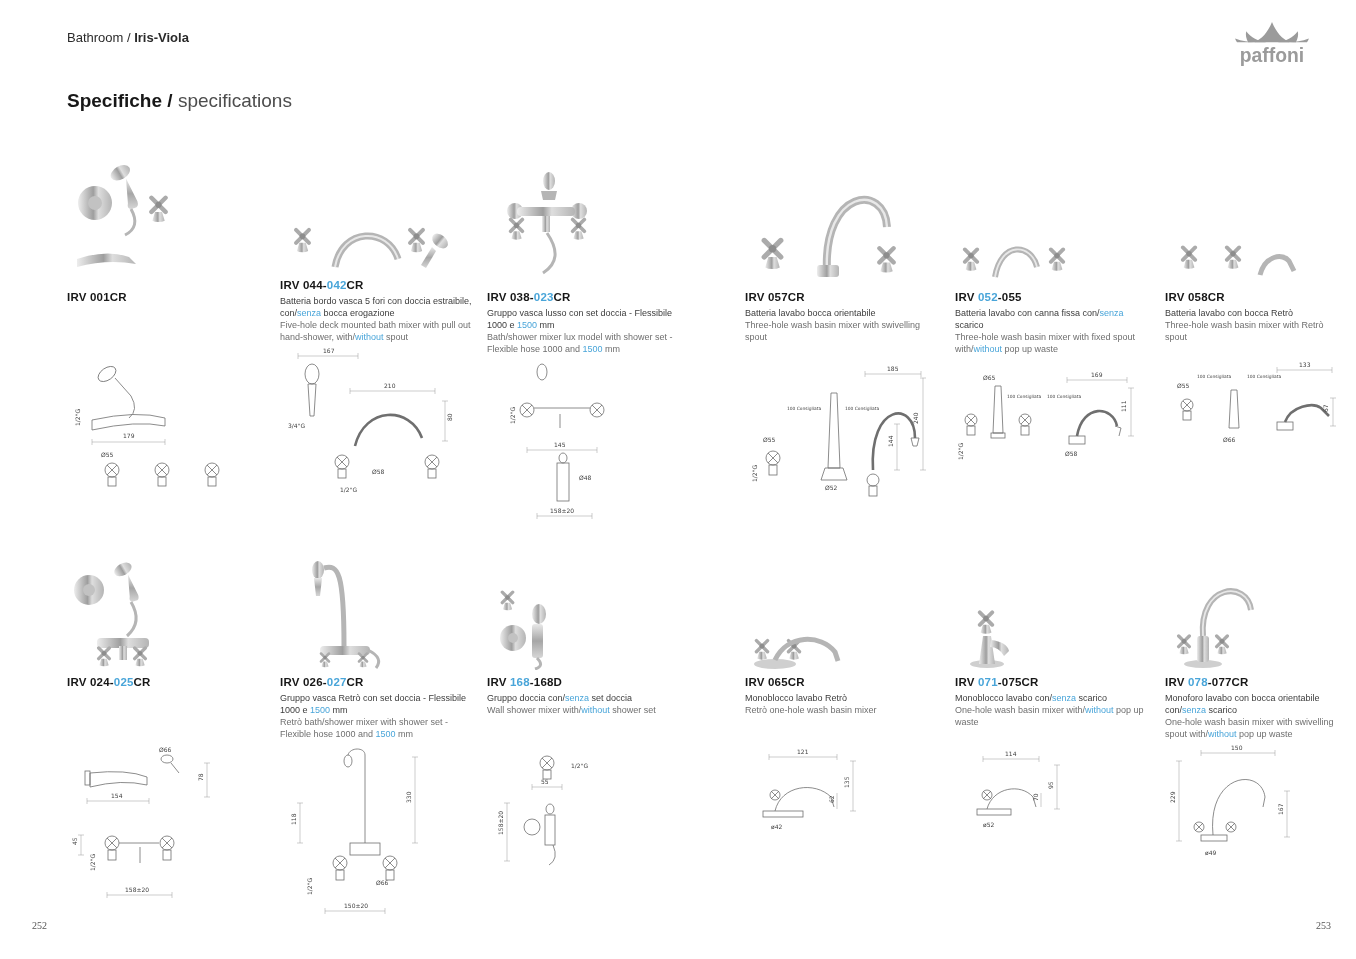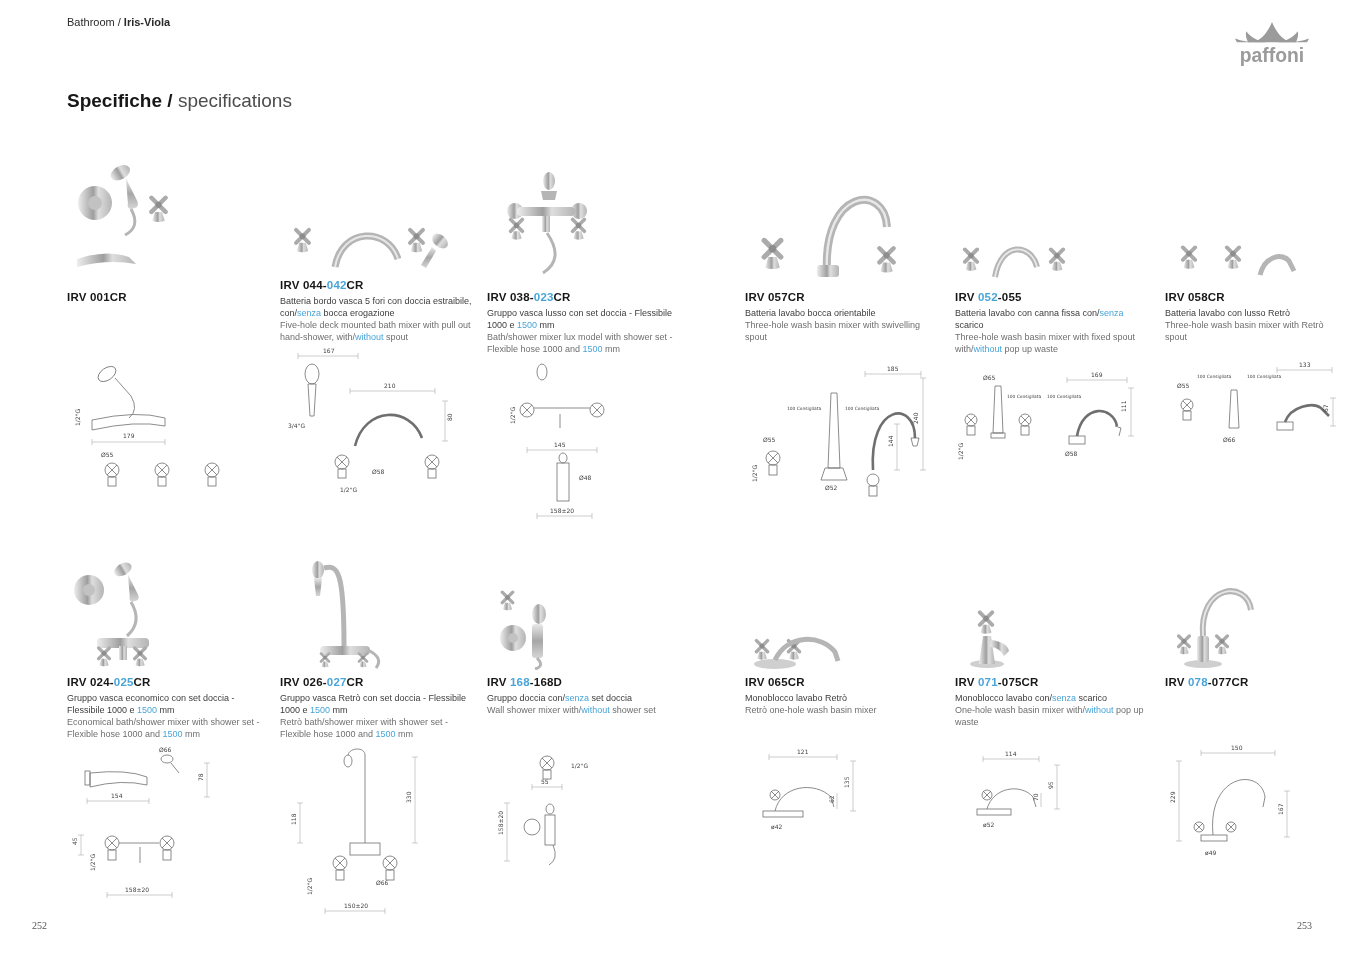--- a/index.html
+++ b/index.html
@@ -1,26 +1,26 @@
 <!DOCTYPE html>
 <html><head>
 <meta charset="utf-8">
 <style>
   html,body{margin:0;padding:0;background:#ffffff;}
   body{width:1356px;height:959px;position:relative;overflow:hidden;
        font-family:"Liberation Sans",sans-serif;color:#1c1c1c;}
   .accent{color:#49a5d9;}
   
-  .breadcrumb{position:absolute;left:67px;top:16px;font-size:11px;color:#2a2a2a;}
+  .breadcrumb{position:absolute;left:67px;top:30px;font-size:13px;color:#2a2a2a;}
   .breadcrumb b{font-weight:700;}
   .logo{position:absolute;right:38px;top:18px;width:92px;height:54px;}
   .page-title{position:absolute;left:67px;top:90px;font-size:19px;font-weight:400;color:#4d4d4d;margin:0;}
   .page-title b{color:#171717;font-weight:700;}
   .pagenum{position:absolute;bottom:28px;font-size:10px;color:#555;font-family:Liberation Serif, serif;}
-  .pagenum.left{left:32px;} .pagenum.right{right:44px;margin-left:38px;}
+  .pagenum.left{left:32px;} .pagenum.right{right:25px;margin-left:38px;}
   
   .cell{position:absolute;width:196px;height:400px;}
   .cell.narrow{width:172px;}
   .photo{position:absolute;left:0;top:0;width:100%;height:125px;
          display:flex;align-items:flex-end;}
   .code{position:absolute;left:0;top:131px;font-size:11.5px;font-weight:700;
         letter-spacing:.2px;color:#171717;white-space:nowrap;}
   .descs{position:absolute;left:0;top:147px;width:100%;}
   .descs p{margin:0;font-size:9px;line-height:1.34;}
   .desc-it{color:#3c3c3c;}
@@ -297,21 +297,21 @@
 <div class="cell narrow" style="left:1165px;top:160px;">
   <div class="photo ph">
     <svg width="134" height="54" viewBox="0 0 134 54">
       <use href="#xhandle" x="14" y="14" width="20" height="28"></use>
       <use href="#xhandle" x="58" y="14" width="20" height="28"></use>
       <path class="tube" d="M95 44 C100 24 118 22 124 30 l5 10" stroke-width="5"></path>
     </svg>
   </div>
   <div class="code"><span>IRV 058CR</span><span class="accent"></span><span></span></div>
   <div class="descs">
-    <p class="desc-it"><span>Batteria lavabo con lusso Retrò</span></p>
+    <p class="desc-it"><span>Batteria lavabo con bocca Retrò</span></p>
     <p class="desc-en"><span>Three-hole wash basin mixer with Retrò spout</span></p>
   </div>
   <div class="drawing dr">
     <svg width="172" height="96" viewBox="0 0 172 96">
       <text x="12" y="30">Ø55</text>
       <g>
           <circle cx="22" cy="47" r="6"></circle>
           <path d="M18 43 L26 51 M26 43 L18 51"></path>
           <rect x="18" y="53" width="8" height="9"></rect>
         </g>
@@ -336,24 +336,20 @@
         <circle cx="22" cy="30" r="6" fill="#c2c2c2"></circle>
       <use href="#hshead" x="44" y="0" width="34" height="46"></use>
       <path class="tube" d="M64 42 q12 20 -4 34" stroke-width="3"></path>
       <rect x="30" y="78" width="52" height="10" rx="4" fill="url(#g1)"></rect>
       <use href="#xhandle" x="28" y="86" width="18" height="24"></use>
       <use href="#xhandle" x="64" y="86" width="18" height="24"></use>
       <rect x="52" y="86" width="8" height="14" fill="url(#g1)"></rect>
     </svg>
   </div>
   <div class="code"><span>IRV 024-</span><span class="accent">025</span><span>CR</span></div>
-  <div class="descs">
-    <p class="desc-it"><span>Gruppo vasca economico con set doccia - Flessibile 1000 e </span><span class="accent">1500</span><span> mm</span></p>
-    <p class="desc-en"><span>Economical bath/shower mixer with shower set - Flexible hose 1000 and </span><span class="accent">1500</span><span> mm</span></p>
-  </div>
   <div class="drawing dr">
     <svg width="160" height="165" viewBox="0 0 160 165">
       <rect x="18" y="28" width="5" height="14"></rect>
       <path d="M23 30 Q60 26 80 34 L80 42 Q55 36 23 44 Z"></path>
       <ellipse cx="100" cy="16" rx="6" ry="4"></ellipse>
         <path d="M104 20 l8 10"></path>
       <text x="92" y="9">Ø66</text>
       <path class="dm" d="M20 58 h62 M20 55 v6 M82 55 v6"></path>
         <text x="44" y="55">154</text>
       <path class="dm" d="M140 20 v34 M137 20 h6 M137 54 h6"></path>
@@ -526,20 +522,24 @@
     <svg width="102" height="102" viewBox="0 0 102 102">
       <ellipse cx="38" cy="96" rx="19" ry="4" fill="#cfcfcf"></ellipse>
       <rect x="32" y="68" width="12" height="26" rx="3" fill="url(#g1)"></rect>
       <use href="#xhandle" x="10" y="66" width="18" height="24"></use>
       <use href="#xhandle" x="48" y="66" width="18" height="24"></use>
       <path class="tube" d="M38 68 C34 16 82 12 86 42" stroke-width="6"></path>
       <path class="tubeHi" d="M38 68 C34 16 82 12 86 42" stroke-width="1.8"></path>
     </svg>
   </div>
   <div class="code"><span>IRV </span><span class="accent">078</span><span>-077CR</span></div>
+  <div class="descs">
+    <p class="desc-it"><span>Monoforo lavabo con bocca orientabile con/</span><span class="accent">senza</span><span> scarico</span></p>
+    <p class="desc-en"><span>One-hole wash basin mixer with swivelling spout with/</span><span class="accent">without</span><span> pop up waste</span></p>
+  </div>
   <div class="drawing dr">
     <svg width="145" height="120" viewBox="0 0 145 120">
       <rect x="36" y="92" width="26" height="6"></rect>
       <path d="M48 92 C42 30 96 24 100 54 l-2 10"></path>
       <circle cx="34" cy="84" r="5"></circle>
         <path d="M30 80 L38 88 M38 80 L30 88"></path>
       <circle cx="66" cy="84" r="5"></circle>
         <path d="M62 80 L70 88 M70 80 L62 88"></path>
       <path class="dm" d="M36 10 h74 M36 7 v6 M110 7 v6"></path>
         <text x="66" y="7">150</text>

